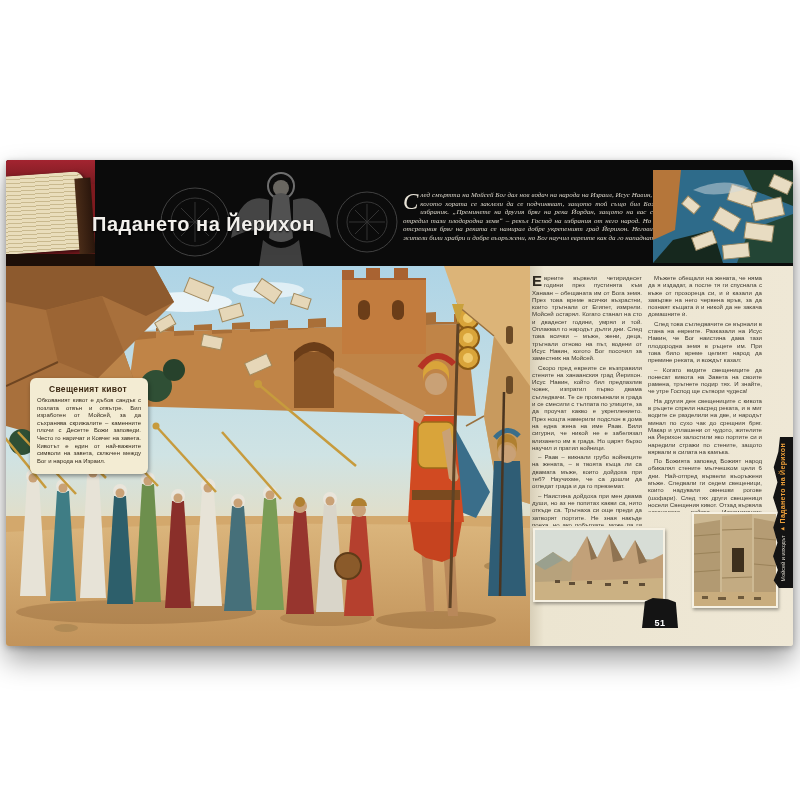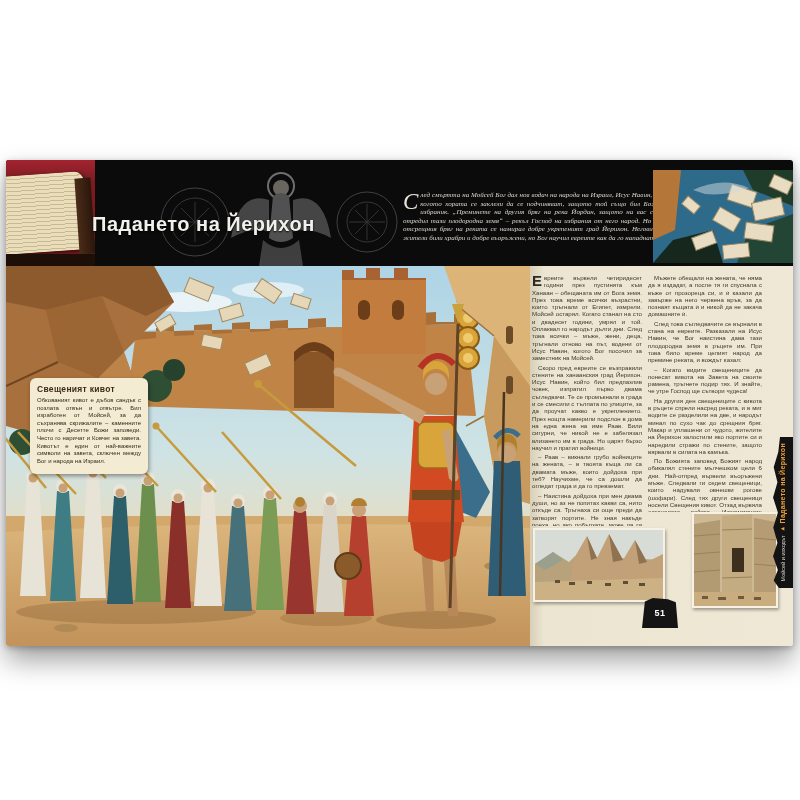--- a/index.html
+++ b/index.html
@@ -38,39 +38,39 @@
     float:left;font-size:23px;line-height:19px;padding:1px 2px 0 0;
     font-family:"Liberation Serif", serif;font-style:italic;color:#e9e4d8;
   }
   .blocks-photo{position:absolute;left:647px;top:10px;width:140px;height:93px;overflow:hidden;background:#24485c;}
   
   .illustration{position:absolute;left:0;top:106px;width:524px;height:380px;overflow:hidden;}
   .sidebar-box{
     position:absolute;left:24px;top:112px;width:118px;height:96px;background:#f3ecd3;
     border-radius:6px;box-shadow:1px 2px 4px rgba(0,0,0,.4);padding:6px 7px;box-sizing:border-box;
   }
-  .sidebar-title{font-size:8.5px;font-weight:bold;color:#3d2a14;margin:0 0 3px 0;letter-spacing:.3px;}
+  .sidebar-title{font-size:8.5px;font-weight:bold;color:#3d2a14;margin:0 0 3px 12px;letter-spacing:.3px;}
   .sidebar-text{font-size:6px;line-height:7.6px;color:#33291c;text-align:justify;margin:0;}
   
   .right-page{position:absolute;left:524px;top:106px;width:263px;height:380px;
     background:linear-gradient(90deg,#d8cfb8 0,#ece5d1 14px,#efe8d6 100%);}
   .col{position:absolute;top:8px;font-size:6.1px;line-height:7.3px;color:#3b372e;text-align:justify;overflow:hidden;}
   .col p{margin:0 0 2px 0;text-indent:6px;}
   .col p.noindent{text-indent:0;}
   .col .dropcap{float:left;font-size:15px;line-height:13px;font-weight:bold;padding:0 2px 0 0;color:#2e2a22;}
   .col1{left:2px;width:110px;height:252px;}
   .col2{left:118px;width:114px;height:238px;}
   .litho-photo{position:absolute;left:3px;top:262px;width:128px;height:70px;border:2px solid #f6f1e3;
     box-shadow:1px 2px 3px rgba(0,0,0,.35);overflow:hidden;background:#cfd8d2;}
   .tower-photo{position:absolute;left:162px;top:246px;width:82px;height:92px;border:2px solid #f6f1e3;
     box-shadow:1px 2px 3px rgba(0,0,0,.35);overflow:hidden;background:#c8b38d;}
   .page-tab{
     position:absolute;left:112px;top:332px;width:36px;height:30px;background:#141414;
     clip-path:polygon(8% 12%, 30% 0, 72% 4%, 94% 14%, 100% 100%, 0 100%);
-    display:flex;align-items:center;justify-content:center;
+    display:flex;align-items:flex-end;justify-content:center;
   }
   .page-num{color:#fff;font-size:9px;font-weight:bold;letter-spacing:.5px;}
   
   .edge-tab{
     position:absolute;left:766px;top:277px;width:21px;height:151px;background:#131313;
     clip-path:polygon(38% 0%, 100% 0%, 100% 100%, 33% 100%, 8% 95%, 28% 88%, 5% 79%, 26% 70%, 6% 60%, 28% 50%, 5% 40%, 26% 30%, 8% 20%, 30% 10%);
     display:flex;align-items:center;justify-content:center;
   }
   .edge-tab .vtext{
     writing-mode:vertical-rl;transform:rotate(180deg);

